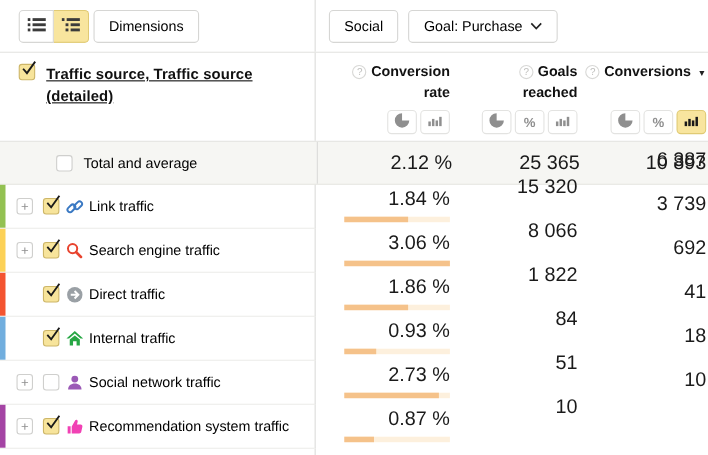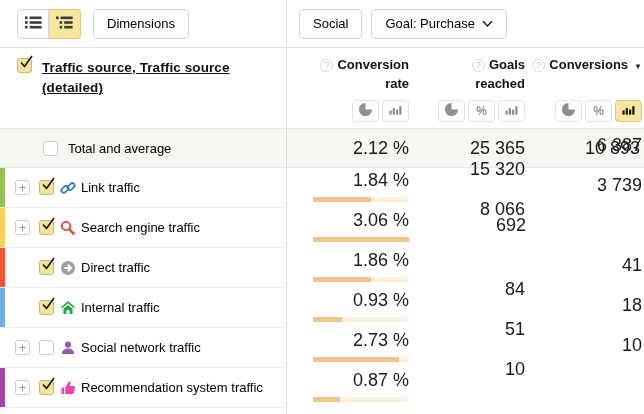--- a/index.html
+++ b/index.html
@@ -5,21 +5,21 @@
   * { margin:0; padding:0; box-sizing:border-box; }
   html,body { background:#fff; }
   .app {
     width:644px; height:414px; position:relative; overflow:hidden;
     font-family:"Liberation Sans","DejaVu Sans",sans-serif;
     color:#111; background:#fff; font-size:13px;
   }
 
   
   .toolbar { height:47px; display:flex; }
-  .toolbar-left { width:287px; border-right:1px solid #dcdcda; display:flex; align-items:center; padding-left:17px; gap:12px; }
+  .toolbar-left { width:287px; border-right:1px solid #dcdcda; display:flex; align-items:center; padding-left:17px; gap:4px; }
   .toolbar-right { flex:1; display:flex; align-items:center; padding-left:12px; gap:9px; }
   .btn {
     height:30px; border:1px solid #d6d6d4; border-radius:4px; background:#fff;
     display:inline-flex; align-items:center; padding:0 13px; font-size:13px; color:#000; cursor:pointer;
   }
   .toggle-group { display:flex; }
   .toggle { width:32px; height:30px; border:1px solid #d6d6d4; background:#fff; display:flex; align-items:center; justify-content:center; cursor:pointer; }
   .toggle.first { border-radius:4px 0 0 4px; }
   .toggle.last  { border-radius:0 4px 4px 0; border-left:none; }
   .toggle.selected { background:#f8e59e; border-color:#e0ca74; }
@@ -43,21 +43,21 @@
   .toggles { display:flex; gap:3px; }
   .tbtn {
     width:27px; height:22px; border:1px solid #e3e3e1; border-radius:4px; background:#fff;
     display:flex; align-items:center; justify-content:center; color:#8f8f8f; cursor:pointer;
   }
   .tbtn.selected { background:#f8e59e; border-color:#e0ca74; }
   .pct-glyph { font-size:12px; color:#8f8f8f; font-weight:bold; }
 
   
   .total-row { display:flex; height:40px; background:#f6f6f3; border-top:1px solid #e6e6e3; border-bottom:1px solid #e6e6e3; }
-  .total-left { width:287px; border-right:1px solid #dcdcda; display:flex; align-items:center; padding-left:12px; }
+  .total-left { width:287px; border-right:1px solid #dcdcda; display:flex; align-items:center; padding-left:12px;margin-left:8px; }
   .row { display:flex; height:40px; }
   .row-left {
     width:287px; border-right:1px solid #dcdcda; border-bottom:1px solid #ededea;
     position:relative; display:flex; align-items:center; padding-left:15px;
   }
   .strip { position:absolute; left:0; top:0; width:5px; height:100%; }
   .expander {
     width:15px; height:15px; border:1px solid #cfcfcd; border-radius:3px; background:#fff;
     color:#8f8f8f; font-size:12px; line-height:1; display:flex; align-items:center; justify-content:center;
     margin-right:9px; cursor:pointer; flex:none;
@@ -349,20 +349,26 @@
       </span>
       <div class="row-label">Direct traffic</div>
     </div>
     <div class="row-right">
       <div class="dcell c1">
           <div class="dval">1.86 %</div>
           <div class="bar">
             <i style="width: 60.8%;"></i>
           </div>
         </div>
+      <div class="dcell c2">
+          <div class="dval">1 822</div>
+          <div class="bar">
+            <i style="width: 11.9%;"></i>
+          </div>
+        </div>
       <div class="dcell c3">
           <div class="dval">692</div>
           <div class="bar">
             <i style="width: 10.8%;"></i>
           </div>
         </div>
     </div>
   </div>
 
   <div class="row">

